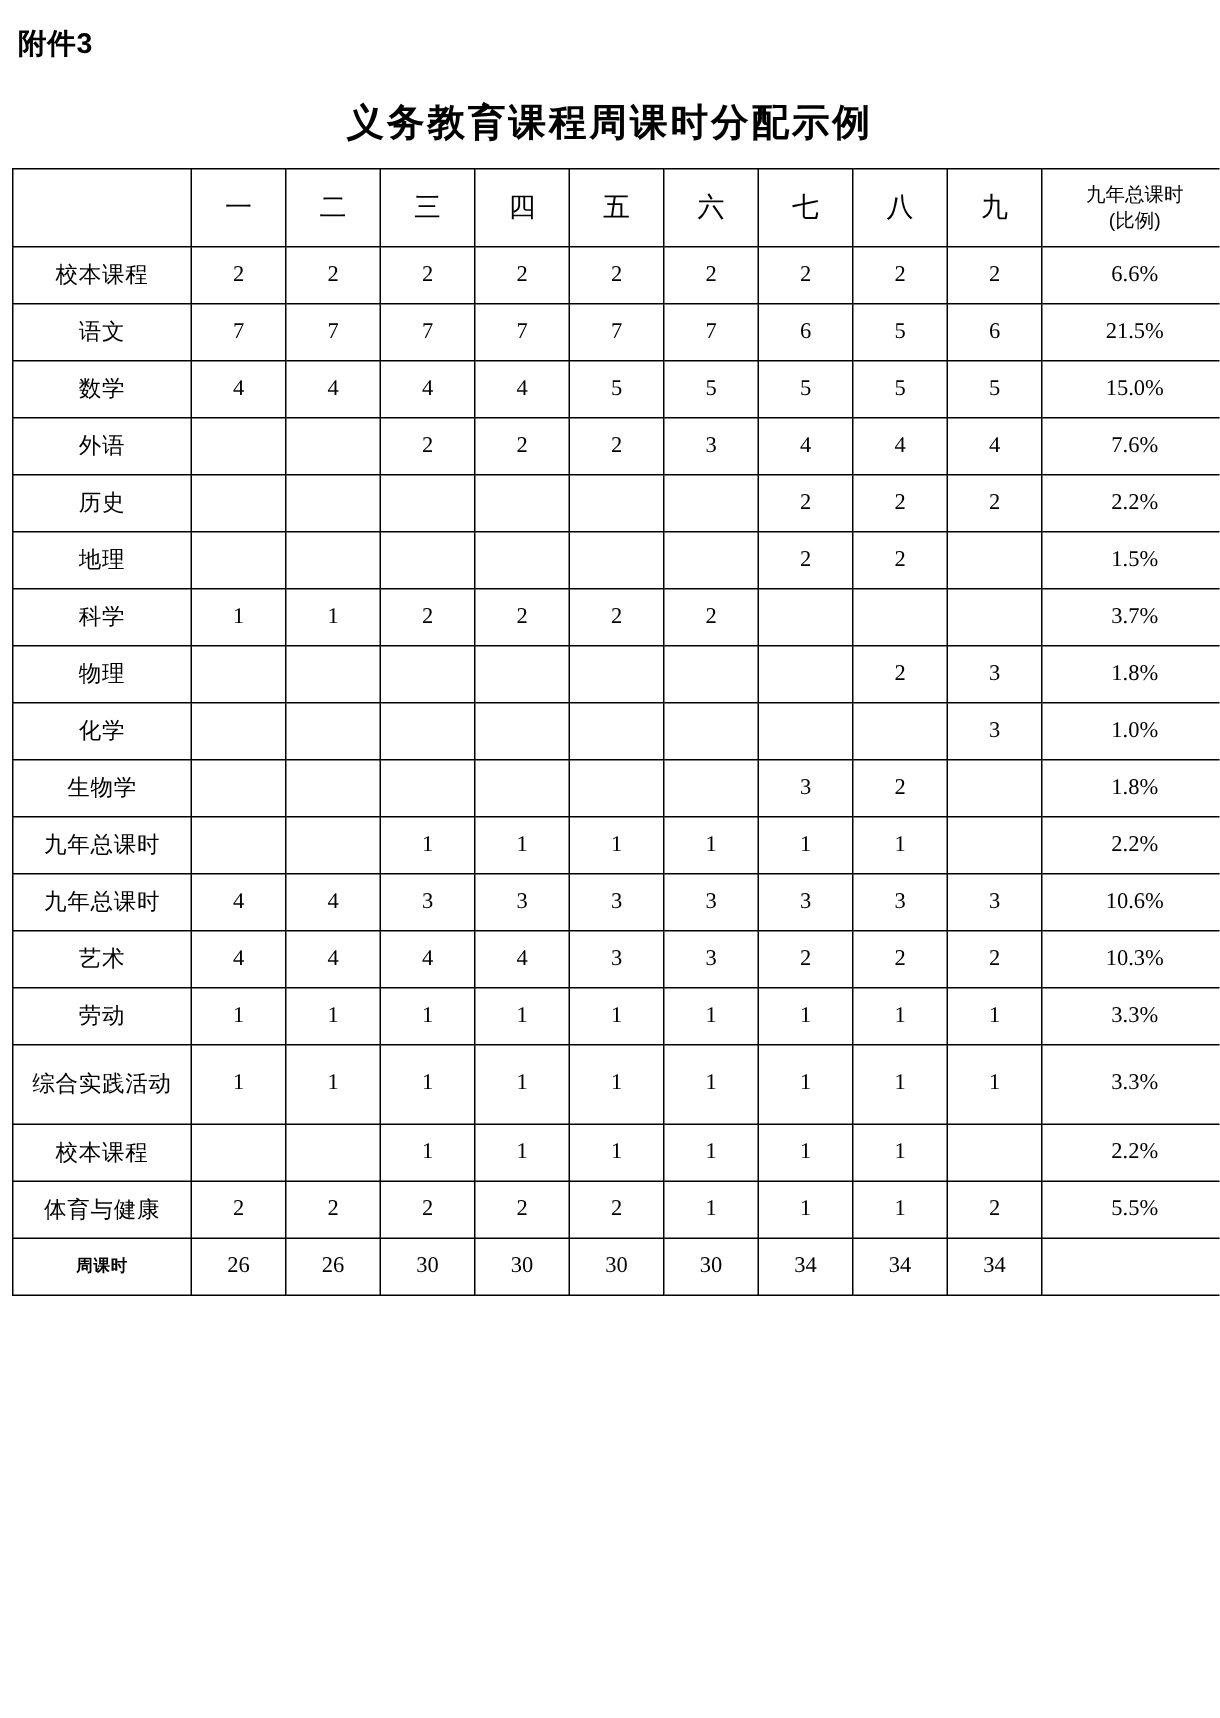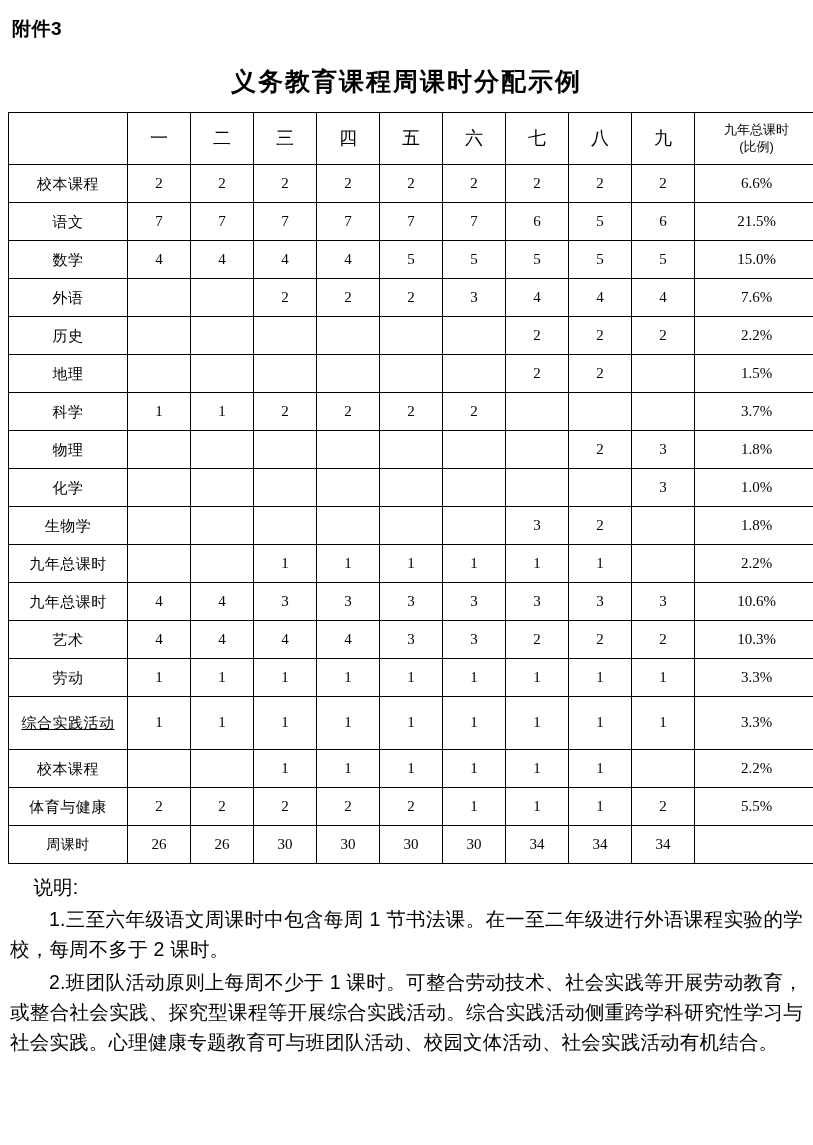--- a/index.html
+++ b/index.html
@@ -71,32 +71,32 @@
     line-height: 1.3;
   }
   td.subject {
     font-size: 15px;
     letter-spacing: 0.5px;
   }
   td.subject.two-line {
     font-size: 15px;
     line-height: 1.15;
     height: 52px;
-    text-decoration: underline;
   }
   td.num {
     font-family: "Liberation Serif", "DejaVu Serif", serif;
     font-size: 16px;
   }
   td.pct {
     font-family: "Liberation Serif", "DejaVu Serif", serif;
     font-size: 15px;
   }
   tr.total-row td.subject {
-    font-size: 14px;
+    font-size: 11px;
+    font-weight: bold;
   }
   .notes {
     width: 797px;
     margin: 0 auto;
     padding: 8px 2px 0 2px;
     box-sizing: border-box;
     font-family: "Liberation Sans", "DejaVu Sans", sans-serif;
     font-size: 19.5px;
     line-height: 1.55;
     letter-spacing: 0.2px;
@@ -371,19 +371,14 @@
           <td class="num">30</td>
           <td class="num">30</td>
           <td class="num">34</td>
           <td class="num">34</td>
           <td class="num">34</td>
           <td class="pct"></td>
         </tr>
       </tbody>
   </table>
 
-  <div class="notes">
-    <p class="head">说明:</p>
-    <p class="indent">1.三至六年级语文周课时中包含每周 1 节书法课。在一至二年级进行外语课程实验的学校，每周不多于 2 课时。</p>
-    <p class="indent">2.班团队活动原则上每周不少于 1 课时。可整合劳动技术、社会实践等开展劳动教育，或整合社会实践、探究型课程等开展综合实践活动。综合实践活动侧重跨学科研究性学习与社会实践。心理健康专题教育可与班团队活动、校园文体活动、社会实践活动有机结合。</p>
-  </div>
 
 </div>
 
 </body></html>

